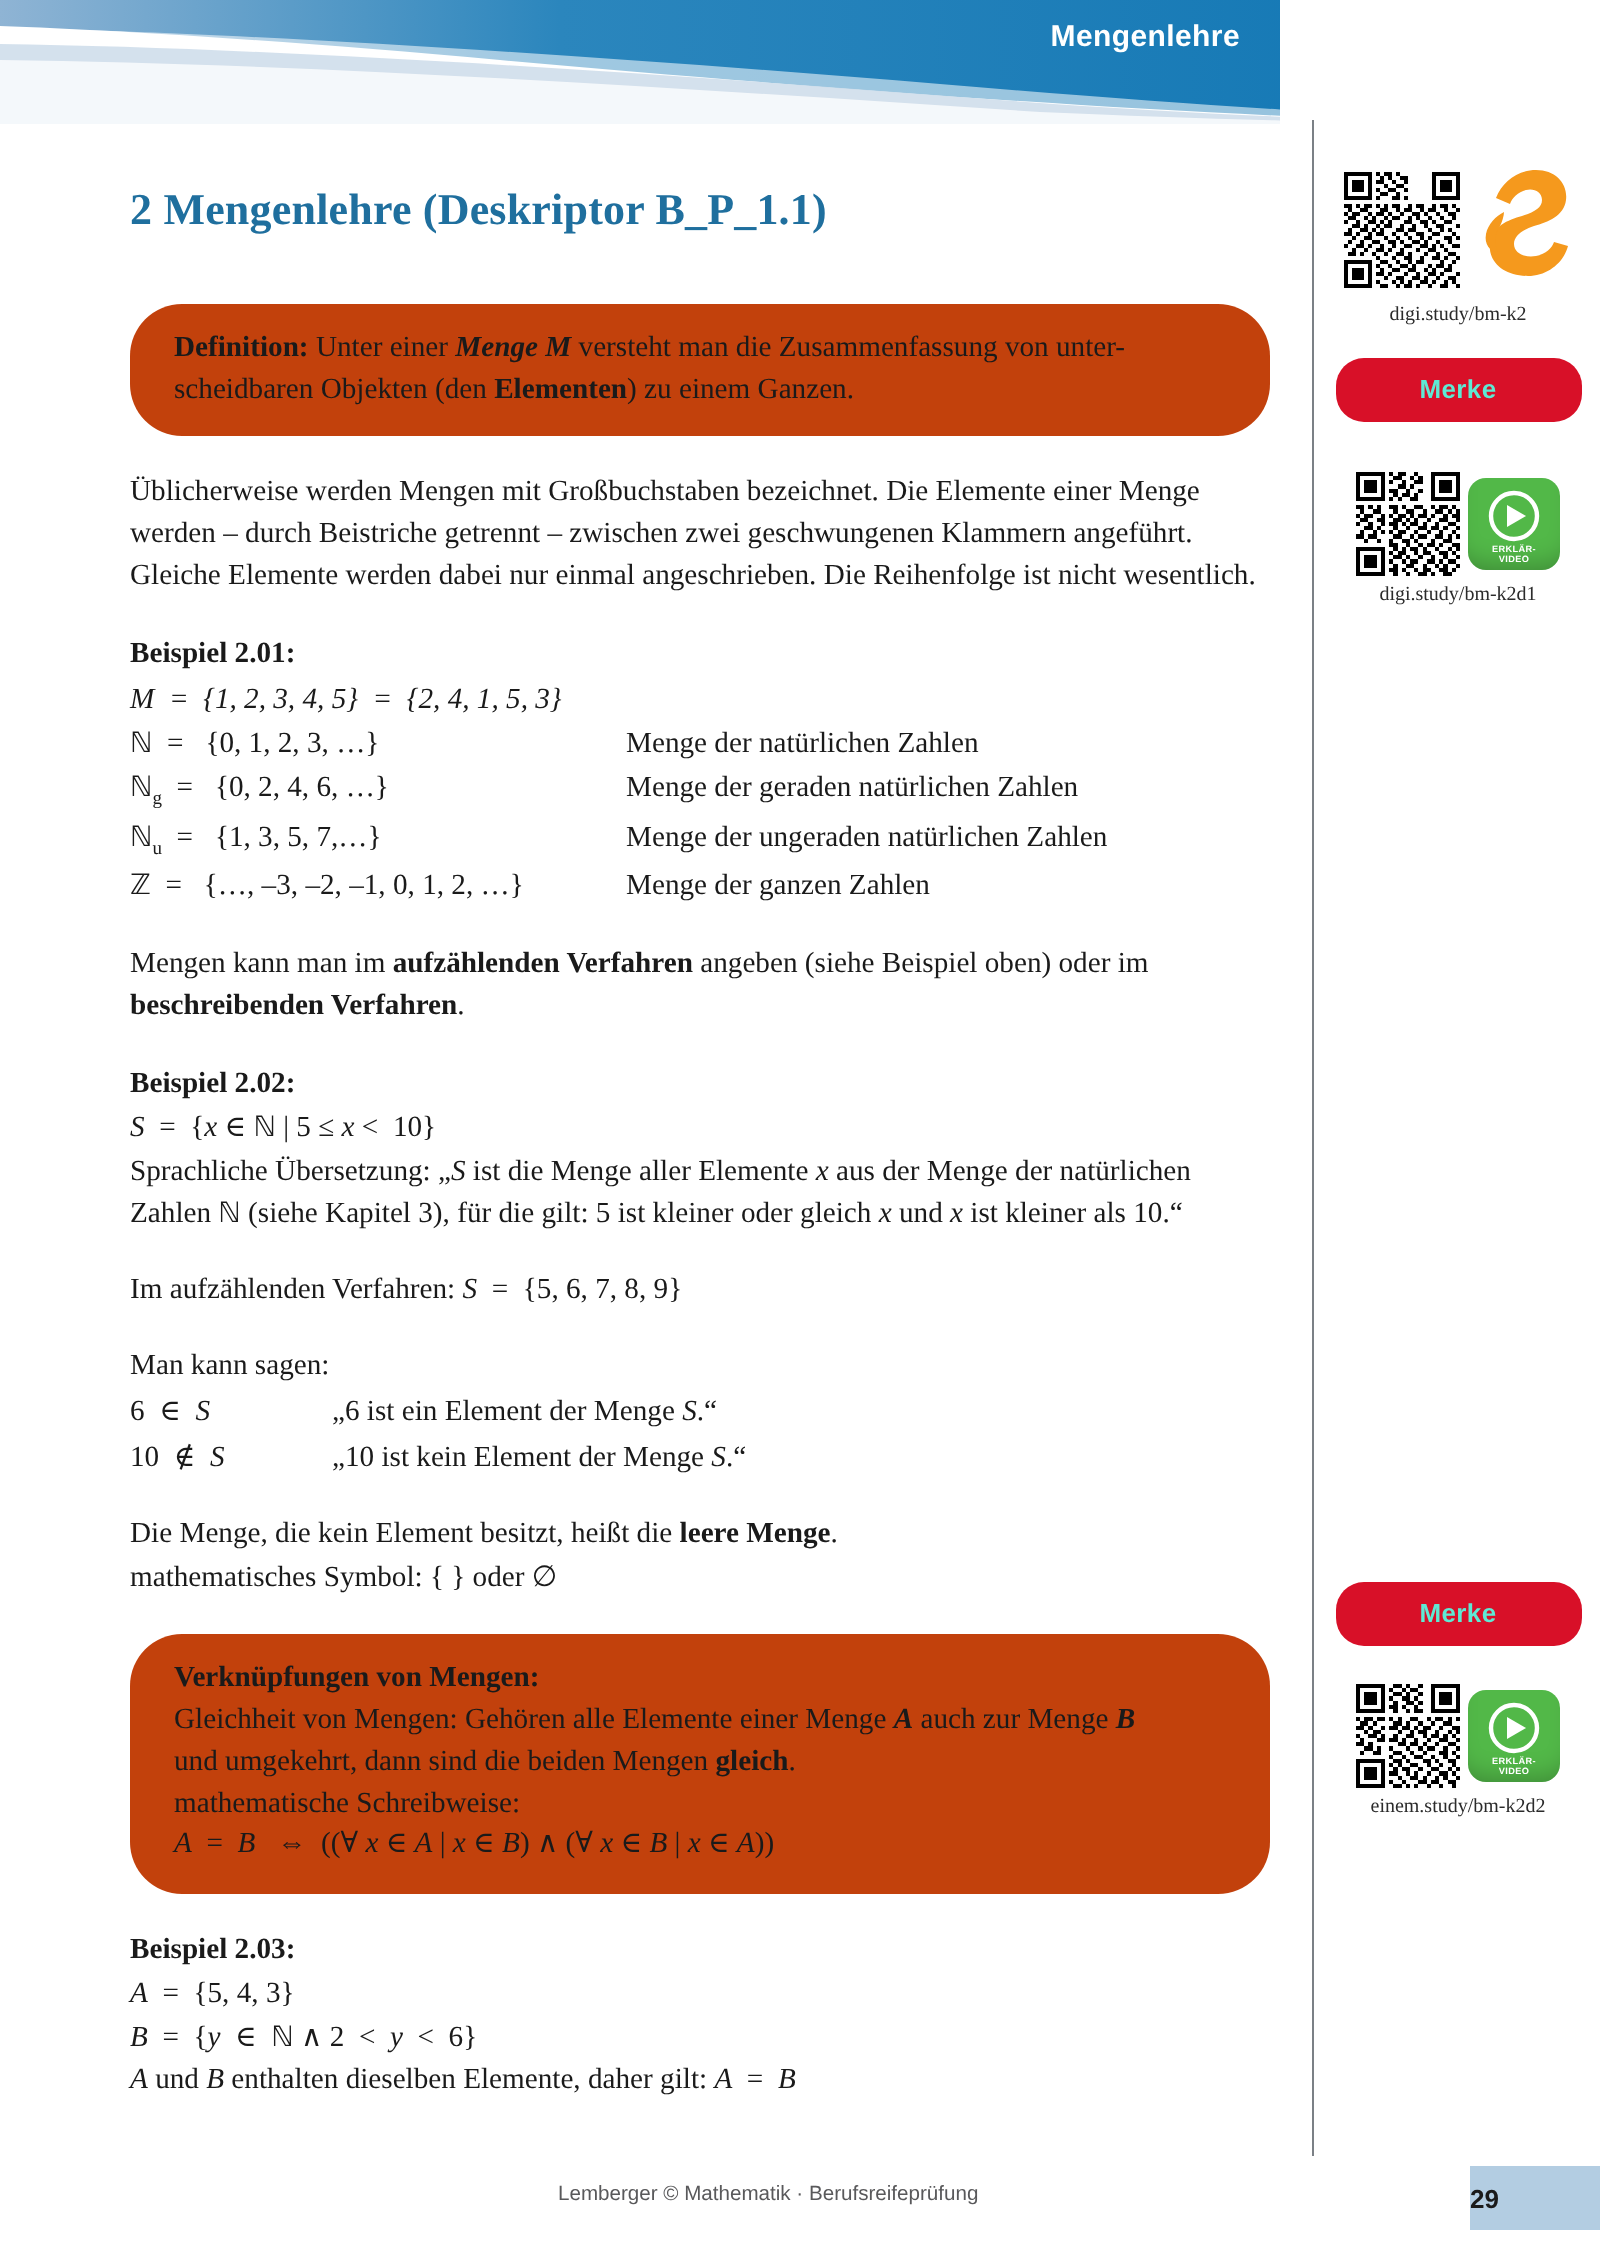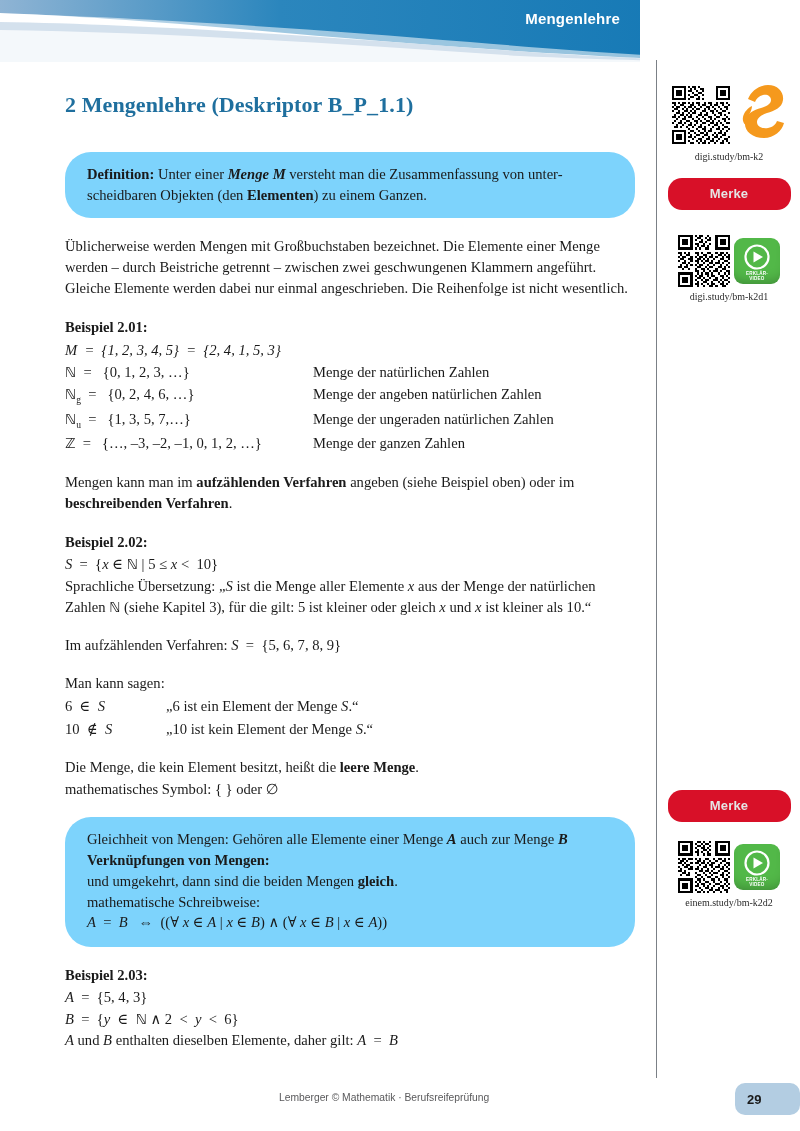--- a/index.html
+++ b/index.html
@@ -42,21 +42,21 @@
     font-family: "Liberation Serif", "DejaVu Serif", serif;
     font-weight: bold;
     font-size: 22px;
     color: #1f6f9e;
     margin: 0 0 34px 0;
     letter-spacing: 0.1px;
   }
 
   
   .pink-box {
-    background: #7dd3fc;
+    background: #c2410c;
     border-radius: 26px;
     padding: 12px 22px 13px 22px;
     font-size: 14.6px;
     line-height: 1.42;
     margin: 0;
   }
   .pink-box p { margin: 0; }
 
   .para {
     font-size: 14.6px;
@@ -130,21 +130,21 @@
     font-size: 10px;
     color: #2b2b2b;
     margin-top: 4px;
     font-family: "Liberation Serif", "DejaVu Serif", serif;
   }
   .merke {
     display: block;
     width: 123px;
     margin: 0 auto;
     background: #d81028;
-    color: #e5e5e5;
+    color: #5eead4;
     border-radius: 14px;
     text-align: center;
     font-family: "Liberation Sans", "DejaVu Sans", sans-serif;
     font-weight: bold;
     font-size: 13px;
     padding: 8px 0 9px 0;
     letter-spacing: 0.2px;
   }
 
   
@@ -188,23 +188,21 @@
     position: absolute;
     left: 735px; top: 1083px;
     width: 65px; height: 32px;
     background: #b3cde2;
     color: #1a1a1a;
     font-family: "Liberation Sans", "DejaVu Sans", sans-serif;
     font-weight: bold;
     font-size: 13px;
     display: flex;
     align-items: center;
-    padding-left: 12px;
     box-sizing: border-box;
-    border-radius: 10px;
   }
 </style>
 </head>
 <body>
 
 <div class="header">
   <svg width="800" height="62" viewBox="0 0 800 62">
     <defs>
       <linearGradient id="bandg" x1="0" y1="0" x2="1" y2="0">
         <stop offset="0" stop-color="#8fb4d4"></stop>
@@ -238,21 +236,21 @@
   <div class="mathrow">
     <span class="m-expr it"><i>M</i>  =  {1, 2, 3, 4, 5}  =  {2, 4, 1, 5, 3}</span>
     <span class="m-desc"></span>
   </div>
   <div class="mathrow">
     <span class="m-expr"><span class="bb">ℕ</span>  =   {0, 1, 2, 3, …}</span>
     <span class="m-desc">Menge der natürlichen Zahlen</span>
   </div>
   <div class="mathrow">
     <span class="m-expr"><span class="bb">ℕ</span><sub>g</sub>  =   {0, 2, 4, 6, …}</span>
-    <span class="m-desc">Menge der angeben natürlichen Zahlen</span>
+    <span class="m-desc">Menge der geraden natürlichen Zahlen</span>
   </div>
   <div class="mathrow">
     <span class="m-expr"><span class="bb">ℕ</span><sub>u</sub>  =   {1, 3, 5, 7,…}</span>
     <span class="m-desc">Menge der ungeraden natürlichen Zahlen</span>
   </div>
   <div class="mathrow">
     <span class="m-expr"><span class="bb">ℤ</span>  =   {…, –3, –2, –1, 0, 1, 2, …}</span>
     <span class="m-desc">Menge der ganzen Zahlen</span>
   </div>
 
@@ -276,22 +274,22 @@
     <span class="m-b">„10 ist kein Element der Menge <i>S</i>.“</span>
   </div>
 
   <div class="spacer-md"></div>
   <div class="math"><span>Die Menge, die kein Element besitzt, heißt die </span><b>leere Menge</b><span>.</span></div>
   <div class="math">mathematisches Symbol: { } oder ∅</div>
 
   <div class="spacer-md"></div>
 
   <div class="pink-box">
+    <p><b>Verknüpfungen von Mengen:</b></p>
     <p><span>Gleichheit von Mengen: Gehören alle Elemente einer Menge </span><b><i>A</i></b><span> auch zur Menge </span><b><i>B</i></b></p>
-    <p><b>Verknüpfungen von Mengen:</b></p>
     <p><span>und umgekehrt, dann sind die beiden Mengen </span><b>gleich</b><span>.</span></p>
     <p>mathematische Schreibweise:</p>
     <p class="math" style="font-size:14.6px"><i>A</i>  =  <i>B</i>   ⇔  ((∀ <i>x</i> ∈ <i>A</i> | <i>x</i> ∈ <i>B</i>) ∧ (∀ <i>x</i> ∈ <i>B</i> | <i>x</i> ∈ <i>A</i>))</p>
   </div>
 
   <div class="lbl">Beispiel 2.03:</div>
   <div class="math"><i>A</i>  =  {5, 4, 3}</div>
   <div class="math"><i>B</i>  =  {<i>y</i>  ∈  <span class="bb">ℕ</span> ∧ 2  &lt;  <i>y</i>  &lt;  6}</div>
   <div class="math"><i>A</i> und <i>B</i> enthalten dieselben Elemente, daher gilt: <i>A</i>  =  <i>B</i></div>
 

